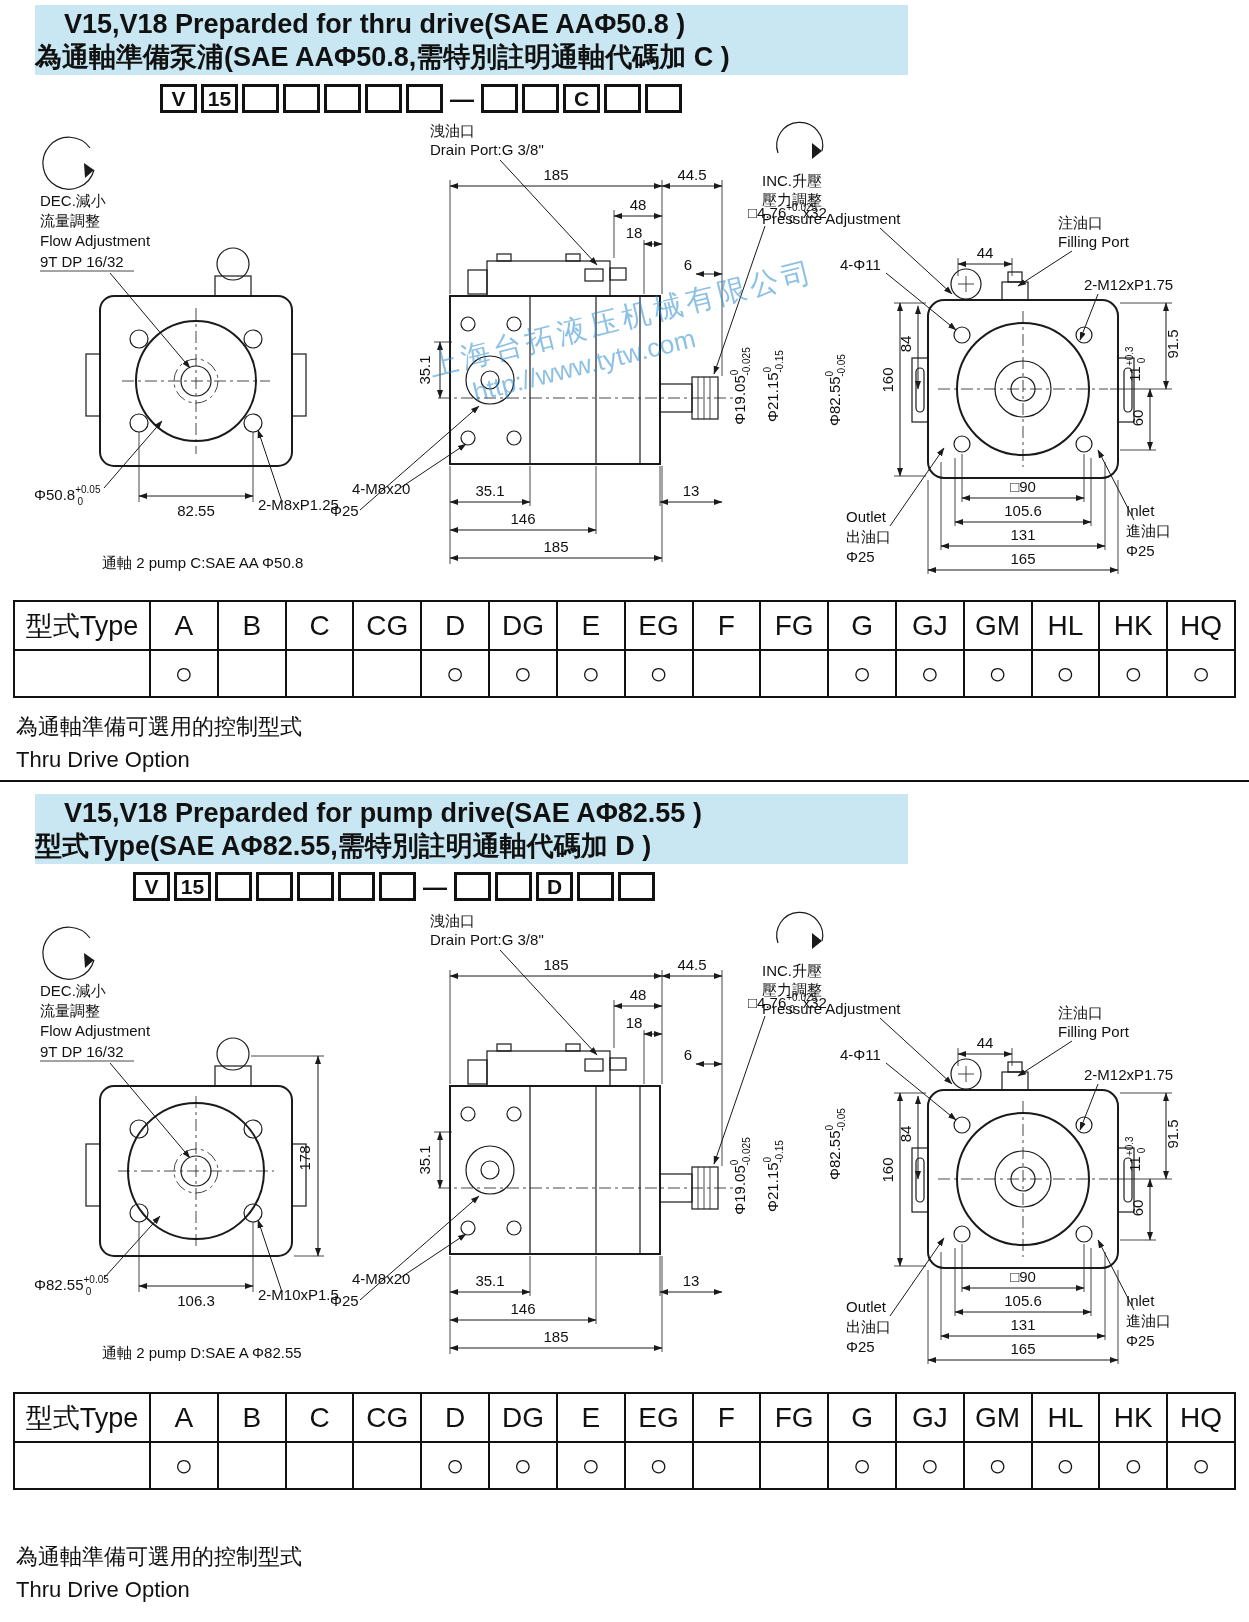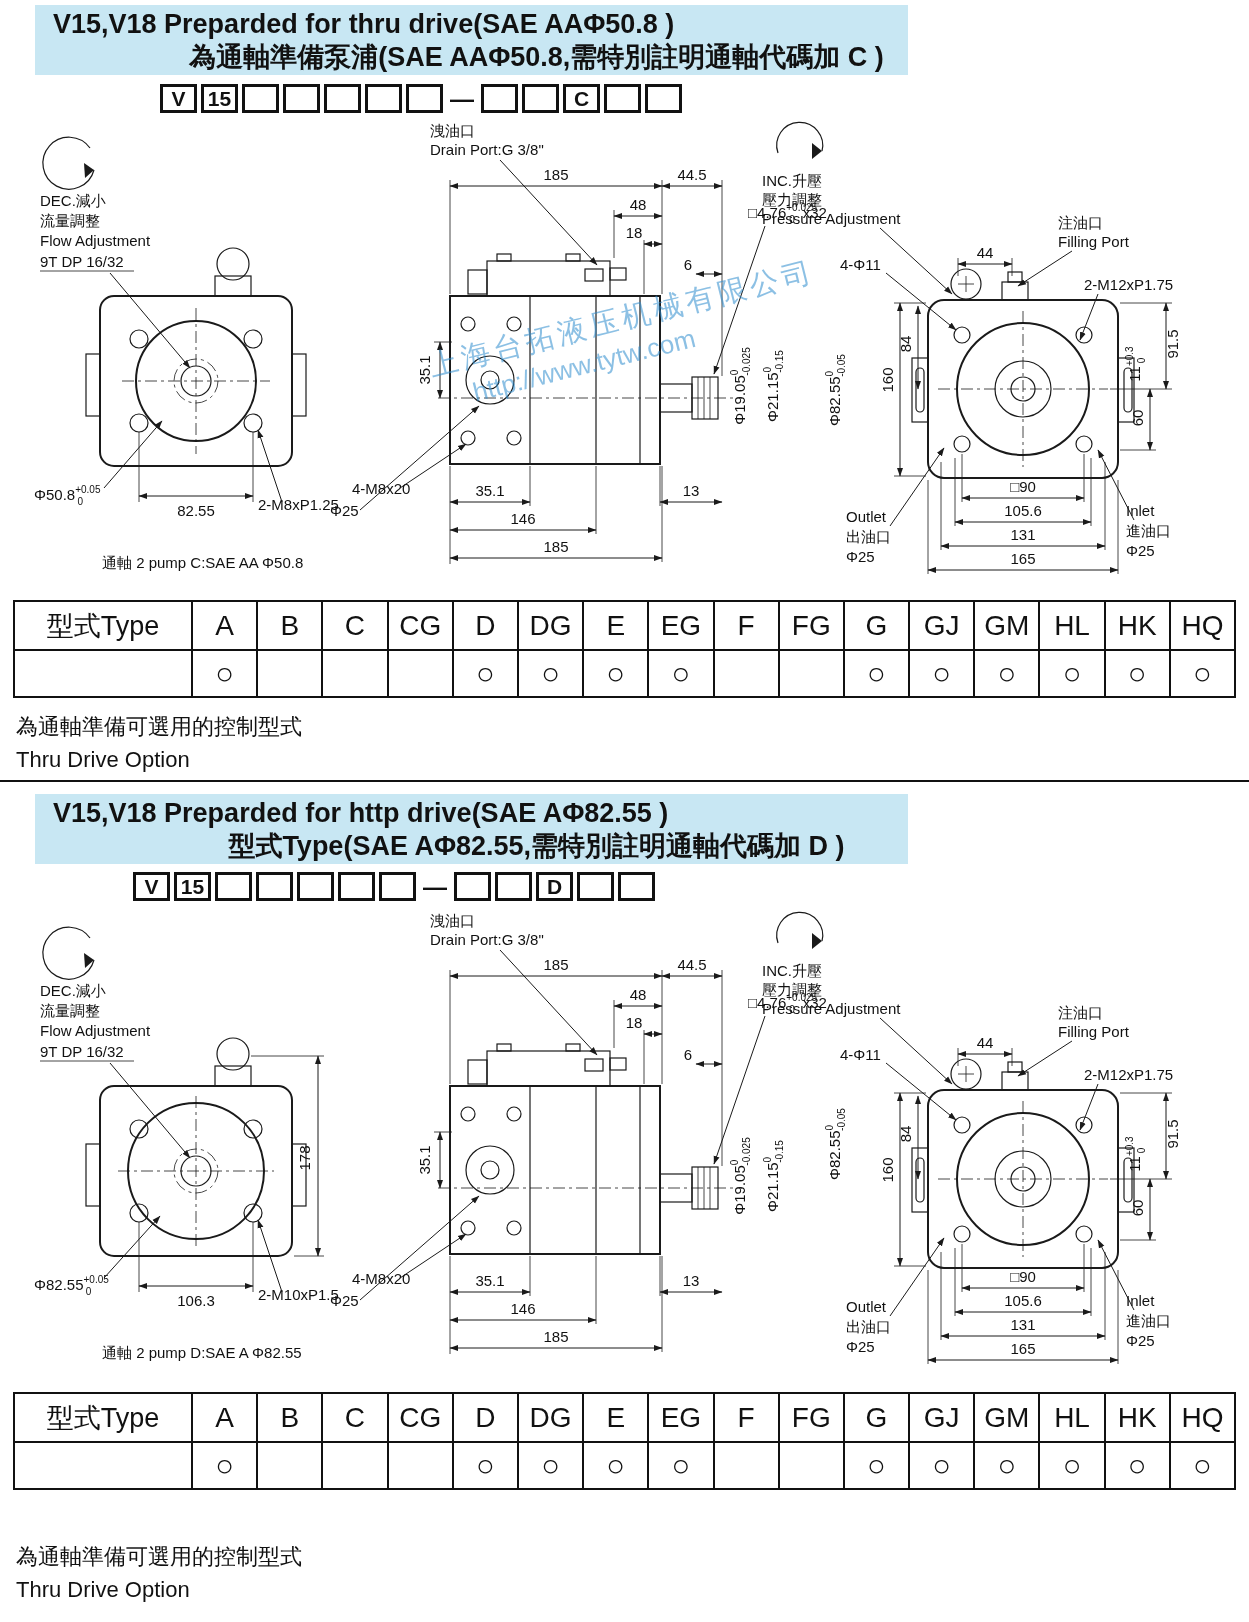--- a/index.html
+++ b/index.html
@@ -1,41 +1,41 @@
 <!DOCTYPE html>
 <html><head>
 <meta charset="utf-8">
 <style>
   * { margin:0; padding:0; box-sizing:border-box; }
   html,body { background:#fff; }
   body { width:1249px; height:1622px; position:relative; overflow:hidden;
          font-family:"Liberation Sans","DejaVu Sans",sans-serif; color:#111; }
 
   .banner { position:absolute; left:35px; width:873px; height:70px; background:#c8e7f3; padding-top:3px; }
-  .banner .l1 { font-size:27px; font-weight:bold; line-height:33px; padding-left:18px; white-space:nowrap; }
-  .banner .l2 { font-size:27px; font-weight:bold; line-height:33px; padding-left:130px; white-space:nowrap;text-align:center; }
+  .banner .l1 { font-size:27px; font-weight:bold; line-height:33px; padding-left:18px; white-space:nowrap;margin-left:11px; }
+  .banner .l2 { font-size:27px; font-weight:bold; line-height:33px; white-space:nowrap; }
 
   .code-row { position:absolute; display:flex; align-items:center; }
   .cbox { display:inline-flex; width:37px; height:29px; border:3px solid #111; margin-right:4px;
           align-items:center; justify-content:center; font-size:21px; font-weight:bold; }
   .cdash { font-size:24px; font-weight:bold; margin:0 7px 0 3px; }
 
   svg.dwg { position:absolute; left:0; }
   svg text { font-family:"Liberation Sans","DejaVu Sans",sans-serif; }
   .t  { font-size:15px; fill:#111; }
   .ol  { fill:none; stroke:#1a1a1a; stroke-width:2; }
   .ol2 { fill:none; stroke:#1a1a1a; stroke-width:1.2; }
   .ext { fill:none; stroke:#1a1a1a; stroke-width:0.8; }
   .cl  { fill:none; stroke:#1a1a1a; stroke-width:0.8; stroke-dasharray:12 4 3 4; }
   .diml{ stroke:#1a1a1a; stroke-width:1; marker-start:url(#arr); marker-end:url(#arr); }
   .ldr { fill:none; stroke:#1a1a1a; stroke-width:1; marker-end:url(#arr); }
 
   .type-table { position:absolute; left:13px; width:1223px; border-collapse:collapse; table-layout:fixed; }
   .type-table td { border:2px solid #111; text-align:center; font-size:28px; height:49px; padding:0; overflow:hidden; }
-  .type-table td.c0 { width:178px; font-size:27px; }
+  .type-table td.c0 { width:136px; font-size:27px; }
   .type-table tr.marks td { height:47px; font-size:31px; }
 
   .footer { position:absolute; left:16px; }
   .footer div { font-size:22px; line-height:33px; white-space:nowrap; }
 
   .divider { position:absolute; left:0; width:1249px; height:2px; background:#111; }
 
   .watermark { position:absolute; left:425px; top:348px; transform:rotate(-14deg); transform-origin:left top;
                color:rgba(45,140,205,0.55); white-space:nowrap; }
   .watermark .co { font-size:29px; letter-spacing:4px; }
@@ -310,21 +310,21 @@
   </table>
 
 <div class="footer" id="footer1">
   <div>為通軸準備可選用的控制型式</div>
   <div>Thru Drive Option</div>
 </div>
 
 <div class="divider" id="divider1"></div>
 
 <div class="banner" id="banner2">
-  <div class="l1">V15,V18 Preparded for http drive(SAE AΦ82.55 )</div>
+  <div class="l1">V15,V18 Preparded for pump drive(SAE AΦ82.55 )</div>
   <div class="l2">型式Type(SAE AΦ82.55,需特別註明通軸代碼加 D )</div>
 </div>
 
 <div class="code-row" id="code2">
   <span class="cbox">V</span>
   <span class="cbox">15</span>
   <span class="cbox"></span>
   <span class="cbox"></span>
   <span class="cbox"></span>
   <span class="cbox"></span>

